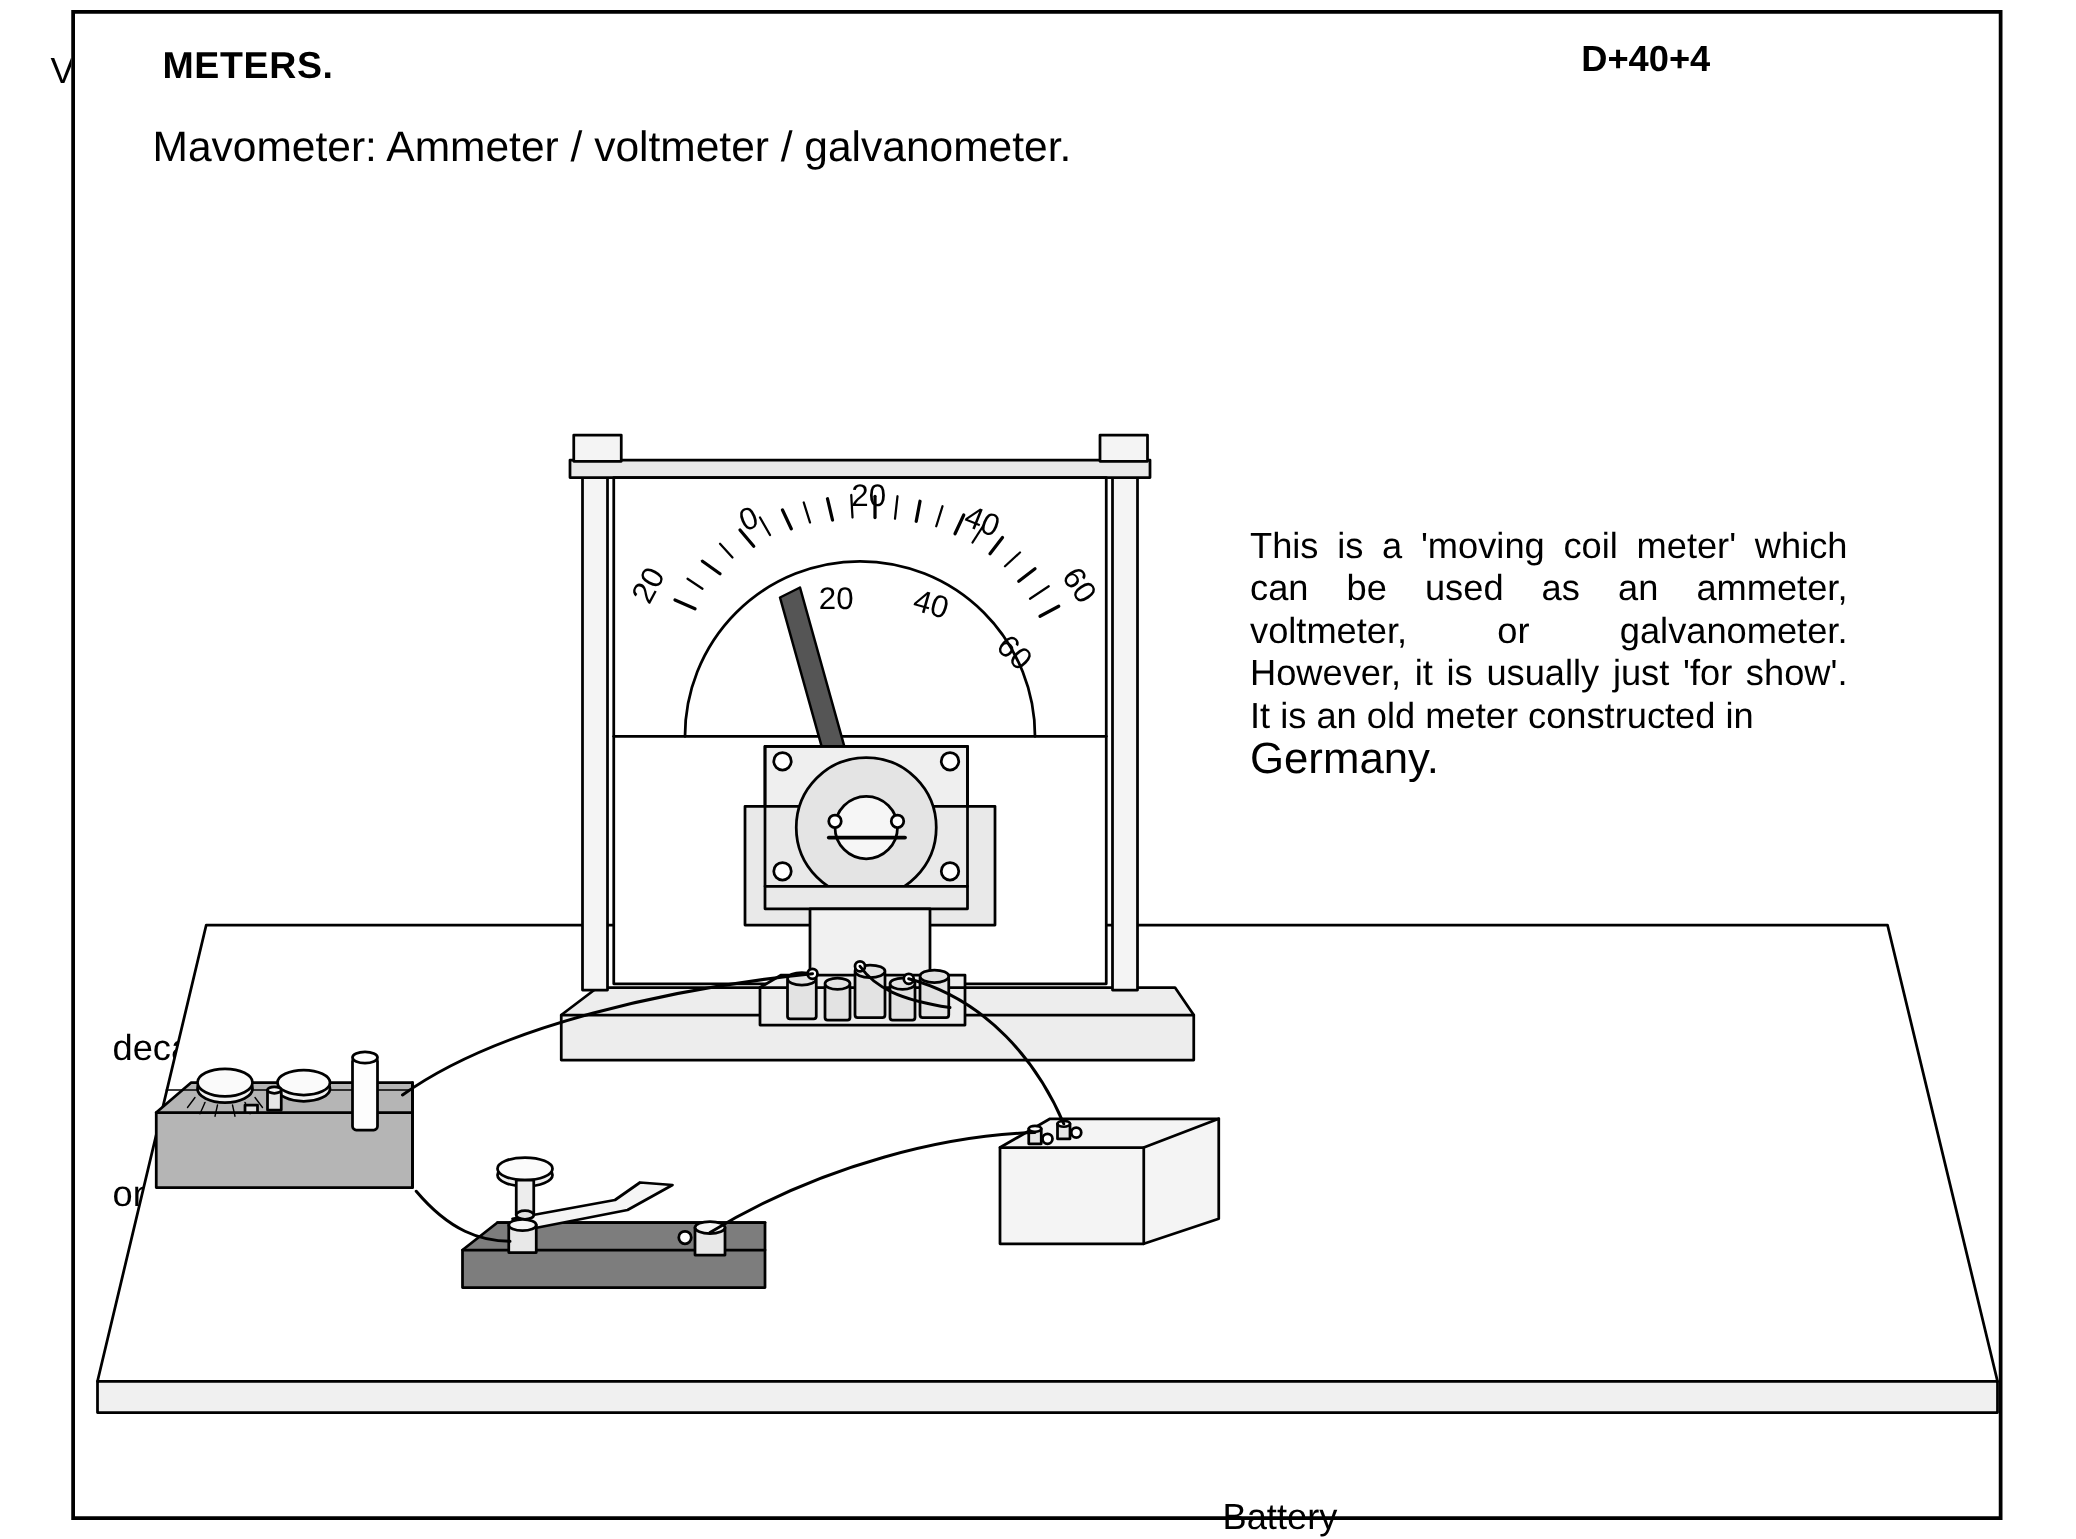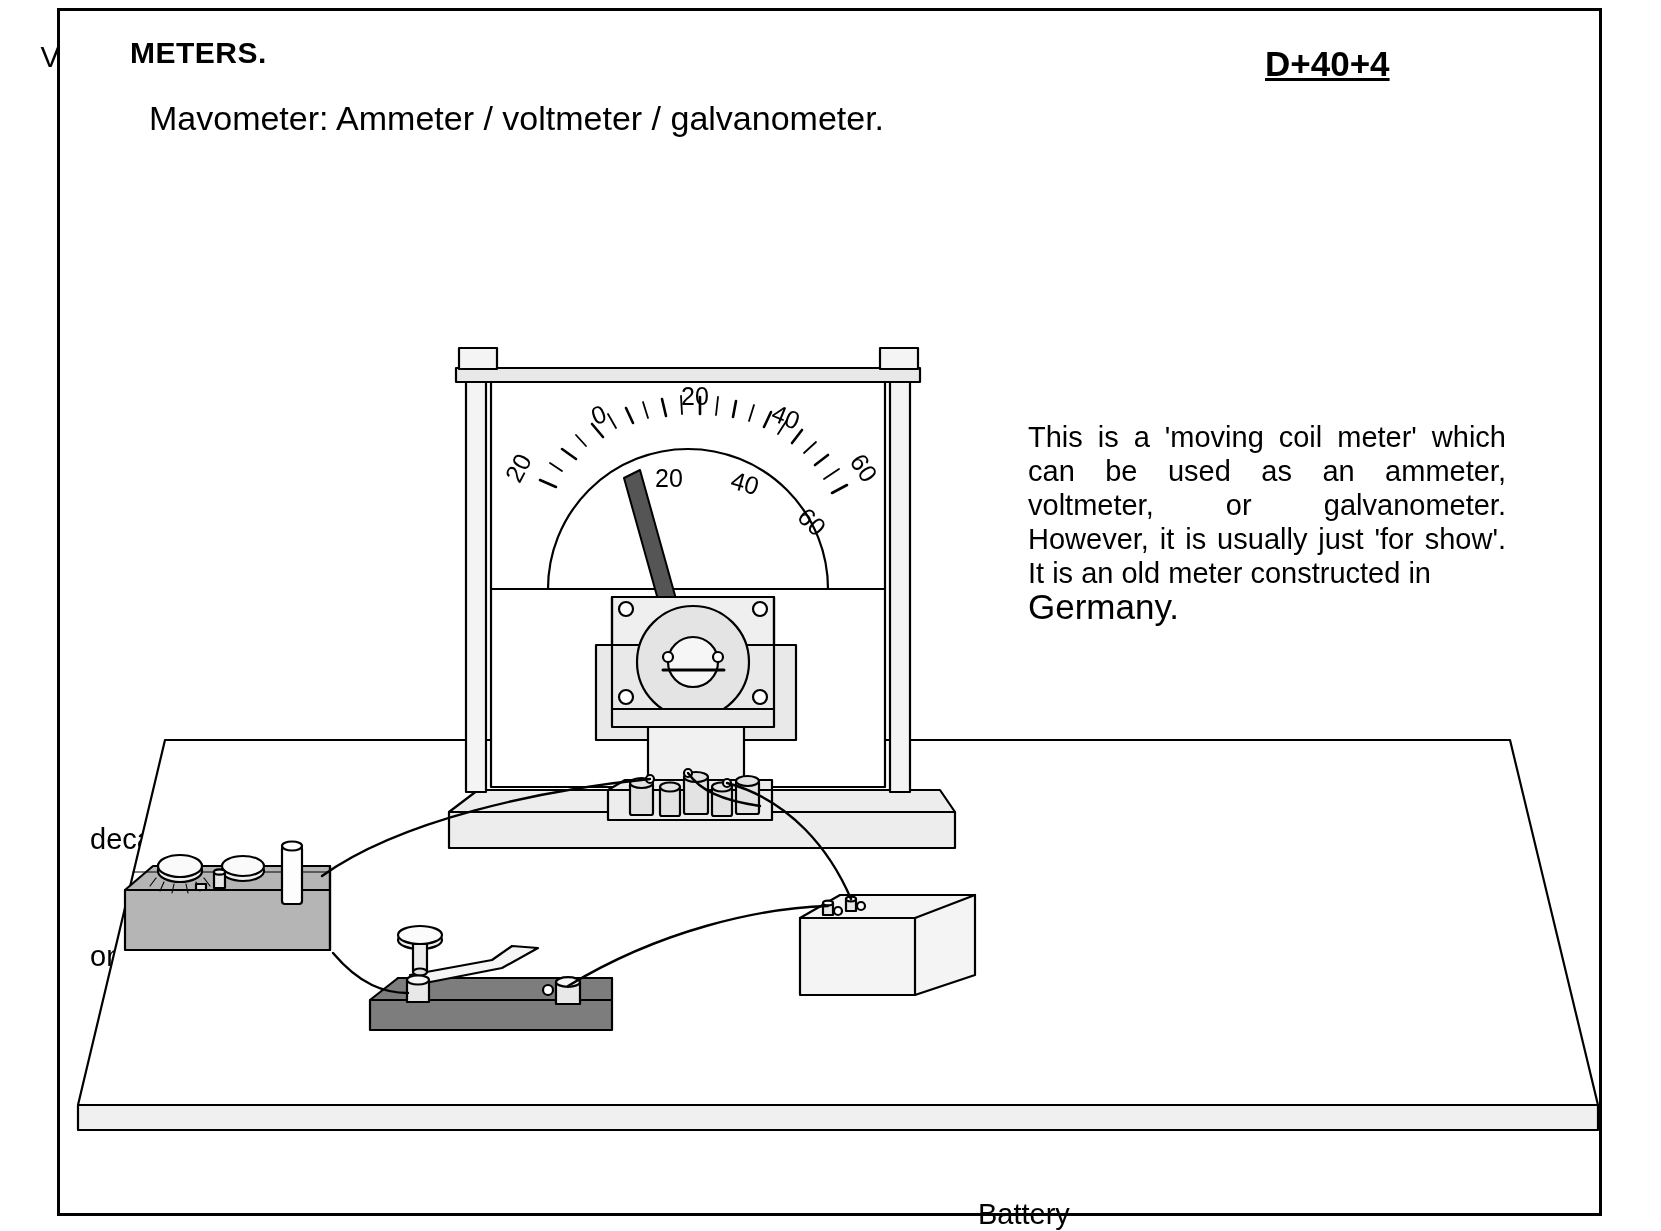--- a/index.html
+++ b/index.html
@@ -30,46 +30,43 @@
   }
   .txt { position: absolute; white-space: pre; }
 
   #title-meters {
     left: 130px; top: 36px;
     font-size: 30px;
     font-weight: bold;
     letter-spacing: 0.5px;
   }
   #code {
-    left: 1265px; top: 44px;
-    font-size: 35px;
+    left: 1265px; top: 32px;
+    font-size: 29px;
     font-weight: bold;
-    text-decoration: underline;
   }
   #subtitle {
     left: 122px; top: 99px;
     font-size: 34px;
-    margin-left: 27px;
   }
   #meter-caption {
     left: 500px; top: 238px;
     font-size: 29px;
     text-align: center;
     width: 400px;
     line-height: 38px;
   }
   #desc {
     position: absolute;
     left: 1000px; top: 420px;
     width: 478px;
     font-size: 29px;
     line-height: 34px;
     text-align: justify;
     text-justify: inter-word;
-    margin-left: 28px;
   }
   #desc-last {
     font-size: 35px;
     line-height: 34px;
   }
   #decade-label {
     left: 90px; top: 742px;
     font-size: 29px;
     line-height: 39px;
   }

